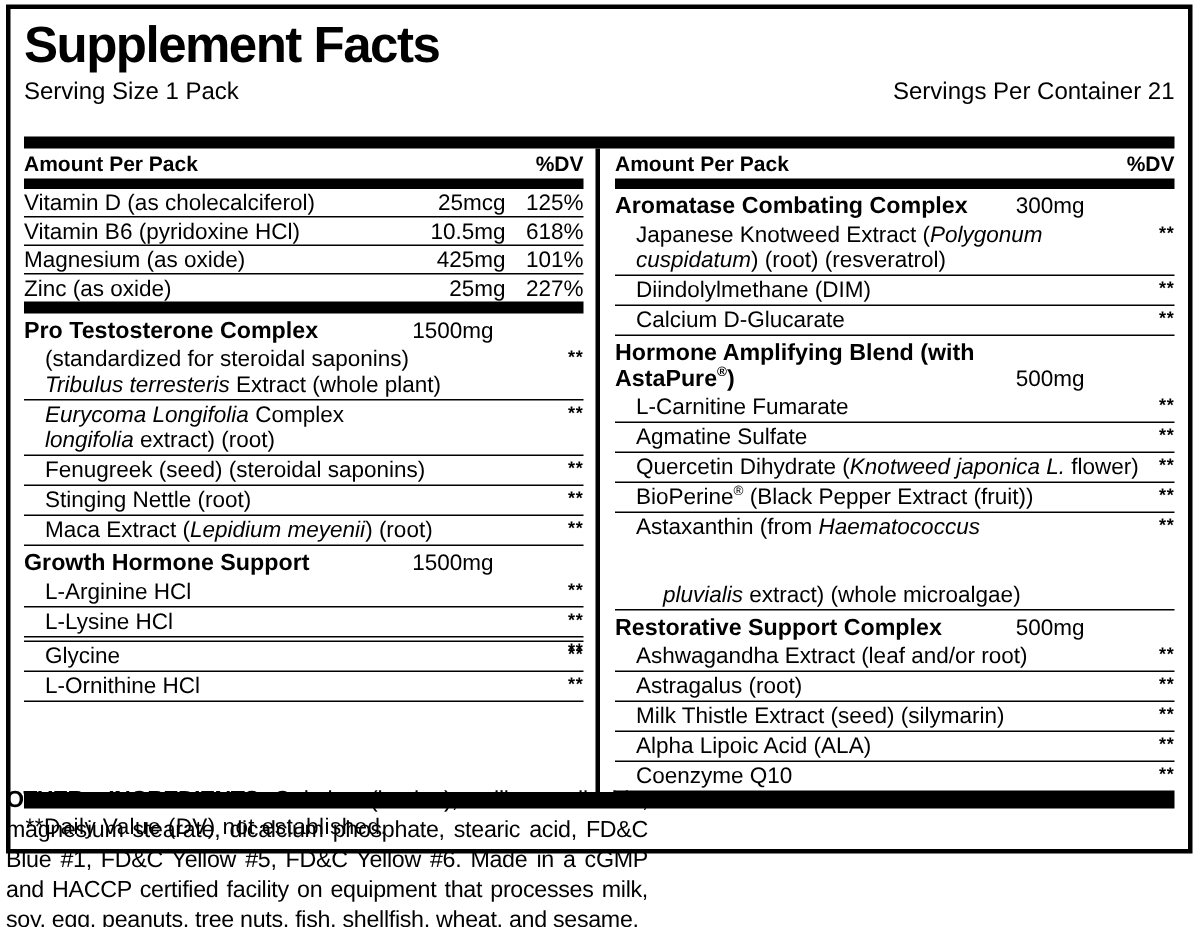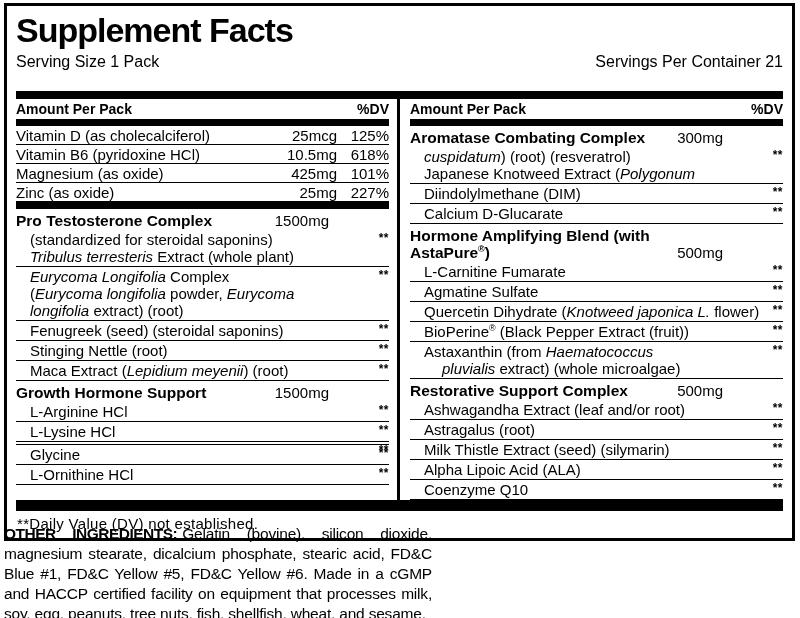--- a/index.html
+++ b/index.html
@@ -46,21 +46,21 @@
   }
   .sec-amt {
     position: absolute; right: 60px; bottom: 1px;
     font-weight: normal; font-size: 15px;
   }
   .irow {
     position: relative; border-bottom: 1px solid #000;
     font-size: 15px; line-height: 17px;
     padding: 1px 20px 1px 14px;
   }
-  .iline.ind { padding-left: 18px; }
+  .iline.ind { padding-left: 18px; margin-top: 28px; }
   .irow .dv {
     position: absolute; right: 0; top: 0;
     font-size: 12px; font-weight: bold; letter-spacing: 0.5px;
   }
   i { font-style: italic; }
   sup { font-size: 9px; vertical-align: super; line-height: 0; }
   .bottom-bar { height: 11px; background: #000; margin: 0 9px; }
   .footnote {
     font-weight: normal; font-size: 15px; letter-spacing: 0.3px;
     line-height: 18px; padding: 4px 9px 5px 10px;
@@ -116,21 +116,20 @@
           <div class="sec-title-line">Pro Testosterone Complex</div>
           <span class="sec-amt">1500mg</span>
         </div>
         <div class="irow">
           <div class="iline">(standardized for steroidal saponins)</div>
           <div class="iline"><i>Tribulus terresteris</i> Extract (whole plant)</div>
           <span class="dv">**</span>
         </div>
         <div class="irow">
           <div class="iline"><i>Eurycoma Longifolia</i> Complex</div>
-          <div class="iline">(<i>Eurycoma longifolia</i> powder, <i>Eurycoma</i></div>
           <div class="iline"><i>longifolia</i> extract) (root)</div>
           <span class="dv">**</span>
         </div>
         <div class="irow">
           <div class="iline">Fenugreek (seed) (steroidal saponins)</div>
           <span class="dv">**</span>
         </div>
         <div class="irow">
           <div class="iline">Stinging Nettle (root)</div>
           <span class="dv">**</span>
@@ -167,22 +166,22 @@
         <div class="col-header">
           <span>Amount Per Pack</span>
           <span>%DV</span>
         </div>
         <div class="col-bar"></div>
         <div class="sec-head">
           <div class="sec-title-line">Aromatase Combating Complex</div>
           <span class="sec-amt">300mg</span>
         </div>
         <div class="irow">
+          <div class="iline">Japanese Knotweed Extract (<i>Polygonum</i></div>
           <div class="iline"><i>cuspidatum</i>) (root) (resveratrol)</div>
-          <div class="iline">Japanese Knotweed Extract (<i>Polygonum</i></div>
           <span class="dv">**</span>
         </div>
         <div class="irow">
           <div class="iline">Diindolylmethane (DIM)</div>
           <span class="dv">**</span>
         </div>
         <div class="irow">
           <div class="iline">Calcium D-Glucarate</div>
           <span class="dv">**</span>
         </div>

